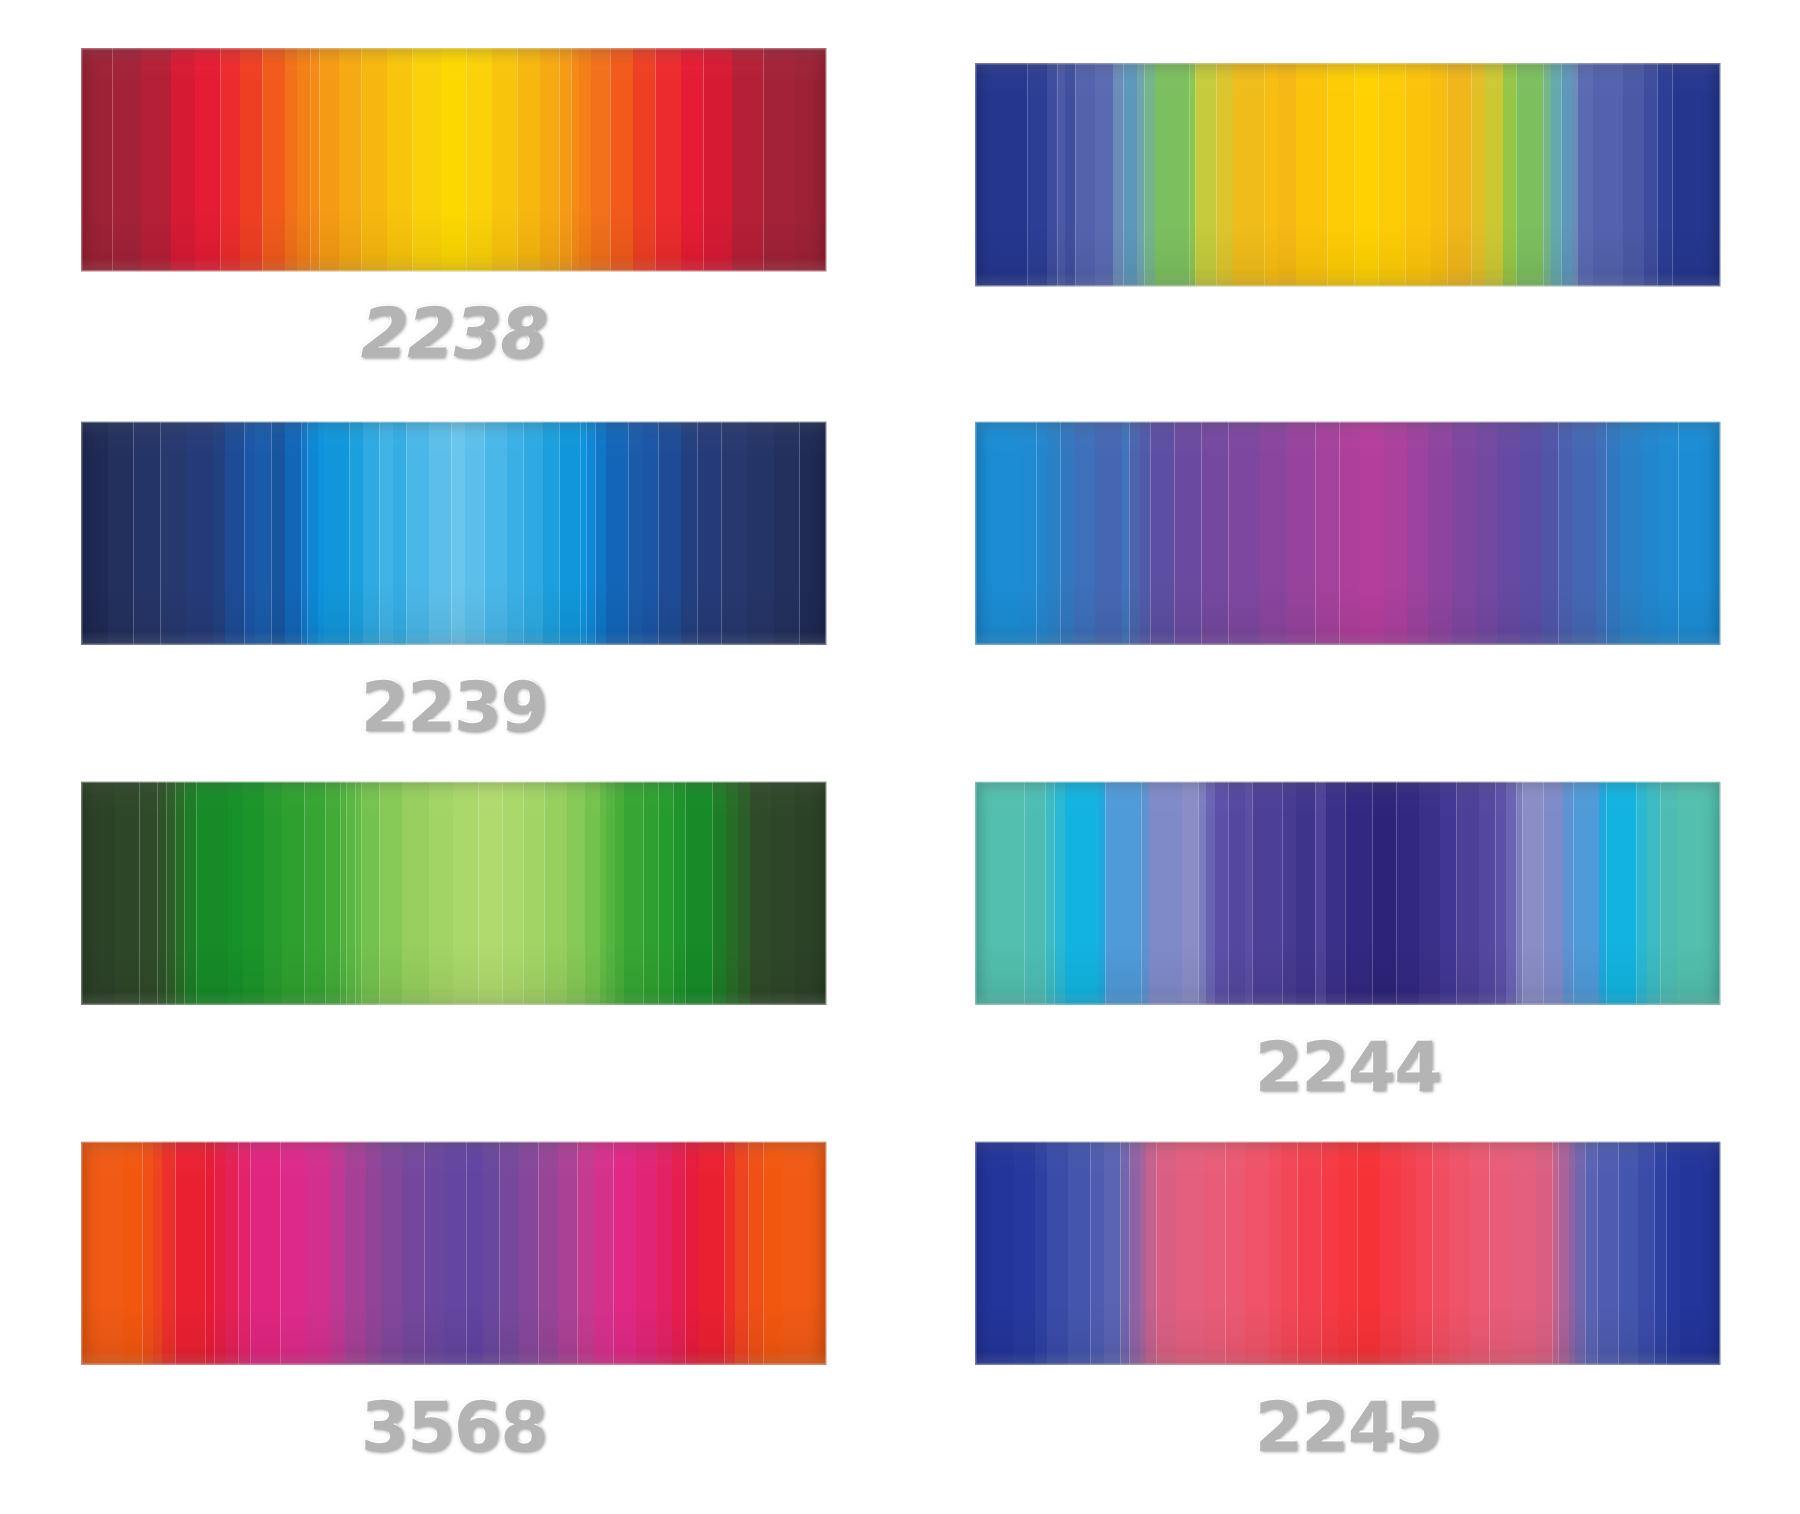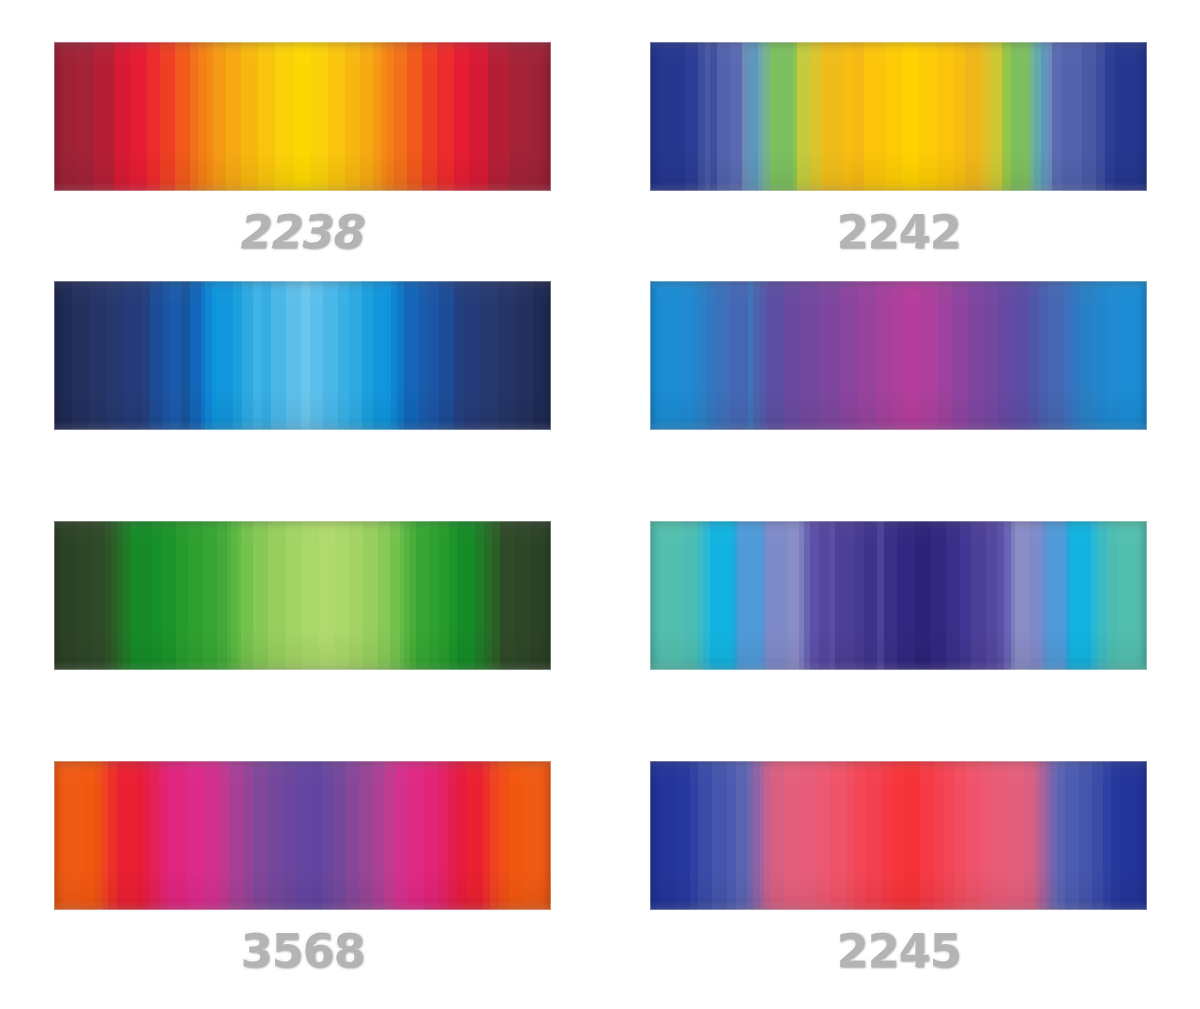--- a/index.html
+++ b/index.html
@@ -78,21 +78,21 @@
       1px  1px 2px rgba(120,120,120,0.55),
       0 0 3px rgba(190,190,190,0.6);
     white-space: nowrap;
     user-select: none;
   }
 </style>
 </head>
 <body>
 
 <div id="sheet">
-    <div class="swatch-cell" style="left: 54px; top: 42px; font-style: italic;">
+    <div class="swatch-cell" style="left: 54px; top: 32px; font-style: italic;">
       <div class="swatch">
         <div class="bands">
           <div class="band" style="width: 4.18251%; background: rgb(158, 34, 54);"></div>
           <div class="band" style="width: 3.80228%; background: rgb(163, 34, 56);"></div>
           <div class="band" style="width: 4.18251%; background: rgb(181, 31, 54);"></div>
           <div class="band" style="width: 3.04183%; background: rgb(215, 26, 52);"></div>
           <div class="band" style="width: 3.42205%; background: rgb(229, 28, 51);"></div>
           <div class="band" style="width: 2.6616%; background: rgb(236, 43, 44);"></div>
           <div class="band" style="width: 3.04183%; background: rgb(239, 63, 35);"></div>
           <div class="band" style="width: 3.04183%; background: rgb(241, 90, 27);"></div>
@@ -166,21 +166,20 @@
           <div class="band" style="width: 1.85185%; background: rgb(90, 106, 178);"></div>
           <div class="band" style="width: 4.16667%; background: rgb(82, 98, 173);"></div>
           <div class="band" style="width: 2.77778%; background: rgb(74, 88, 166);"></div>
           <div class="band" style="width: 1.85185%; background: rgb(61, 76, 158);"></div>
           <div class="band" style="width: 1.85185%; background: rgb(43, 61, 148);"></div>
           <div class="band" style="width: 6.48148%; background: rgb(37, 54, 143);"></div>
         </div>
         <div class="sheen"></div>
         <div class="frame"></div>
       </div>
-      <div class="label" style="top: 163px;">2242</div>
     </div>
     <div class="swatch-cell" style="left: 54px; top: 281px;">
       <div class="swatch">
         <div class="bands">
           <div class="band" style="width: 3.52423%; background: rgb(31, 42, 85);"></div>
           <div class="band" style="width: 3.52423%; background: rgb(35, 48, 94);"></div>
           <div class="band" style="width: 3.52423%; background: rgb(37, 52, 102);"></div>
           <div class="band" style="width: 3.52423%; background: rgb(38, 56, 110);"></div>
           <div class="band" style="width: 3.52423%; background: rgb(37, 58, 120);"></div>
           <div class="band" style="width: 1.76211%; background: rgb(34, 64, 127);"></div>
@@ -216,20 +215,21 @@
           <div class="band" style="width: 2.20264%; background: rgb(34, 64, 127);"></div>
           <div class="band" style="width: 3.0837%; background: rgb(37, 58, 120);"></div>
           <div class="band" style="width: 3.52423%; background: rgb(38, 56, 110);"></div>
           <div class="band" style="width: 3.52423%; background: rgb(37, 52, 102);"></div>
           <div class="band" style="width: 3.52423%; background: rgb(35, 48, 94);"></div>
           <div class="band" style="width: 3.52423%; background: rgb(31, 42, 85);"></div>
         </div>
         <div class="sheen"></div>
         <div class="frame"></div>
       </div>
+      <div class="label" style="top: 163px;">2239</div>
     </div>
     <div class="swatch-cell" style="left: 650px; top: 281px;">
       <div class="swatch">
         <div class="bands">
           <div class="band" style="width: 5.99078%; background: rgb(28, 140, 212);"></div>
           <div class="band" style="width: 2.30415%; background: rgb(31, 138, 210);"></div>
           <div class="band" style="width: 1.38249%; background: rgb(34, 134, 205);"></div>
           <div class="band" style="width: 1.84332%; background: rgb(42, 128, 198);"></div>
           <div class="band" style="width: 1.84332%; background: rgb(49, 119, 191);"></div>
           <div class="band" style="width: 2.76498%; background: rgb(61, 111, 186);"></div>
@@ -357,20 +357,21 @@
           <div class="band" style="width: 0.896861%; background: rgb(31, 168, 221);"></div>
           <div class="band" style="width: 4.03587%; background: rgb(18, 179, 224);"></div>
           <div class="band" style="width: 1.34529%; background: rgb(42, 184, 210);"></div>
           <div class="band" style="width: 1.79372%; background: rgb(60, 187, 194);"></div>
           <div class="band" style="width: 2.24215%; background: rgb(77, 189, 179);"></div>
           <div class="band" style="width: 5.8296%; background: rgb(83, 191, 174);"></div>
         </div>
         <div class="sheen"></div>
         <div class="frame"></div>
       </div>
+      <div class="label" style="top: 163px;">2244</div>
     </div>
     <div class="swatch-cell" style="left: 54px; top: 761px;">
       <div class="swatch">
         <div class="bands">
           <div class="band" style="width: 5.70175%; background: rgb(240, 90, 20);"></div>
           <div class="band" style="width: 2.63158%; background: rgb(242, 87, 15);"></div>
           <div class="band" style="width: 1.31579%; background: rgb(240, 79, 22);"></div>
           <div class="band" style="width: 1.31579%; background: rgb(238, 67, 32);"></div>
           <div class="band" style="width: 1.75439%; background: rgb(236, 47, 41);"></div>
           <div class="band" style="width: 3.94737%; background: rgb(234, 32, 49);"></div>

